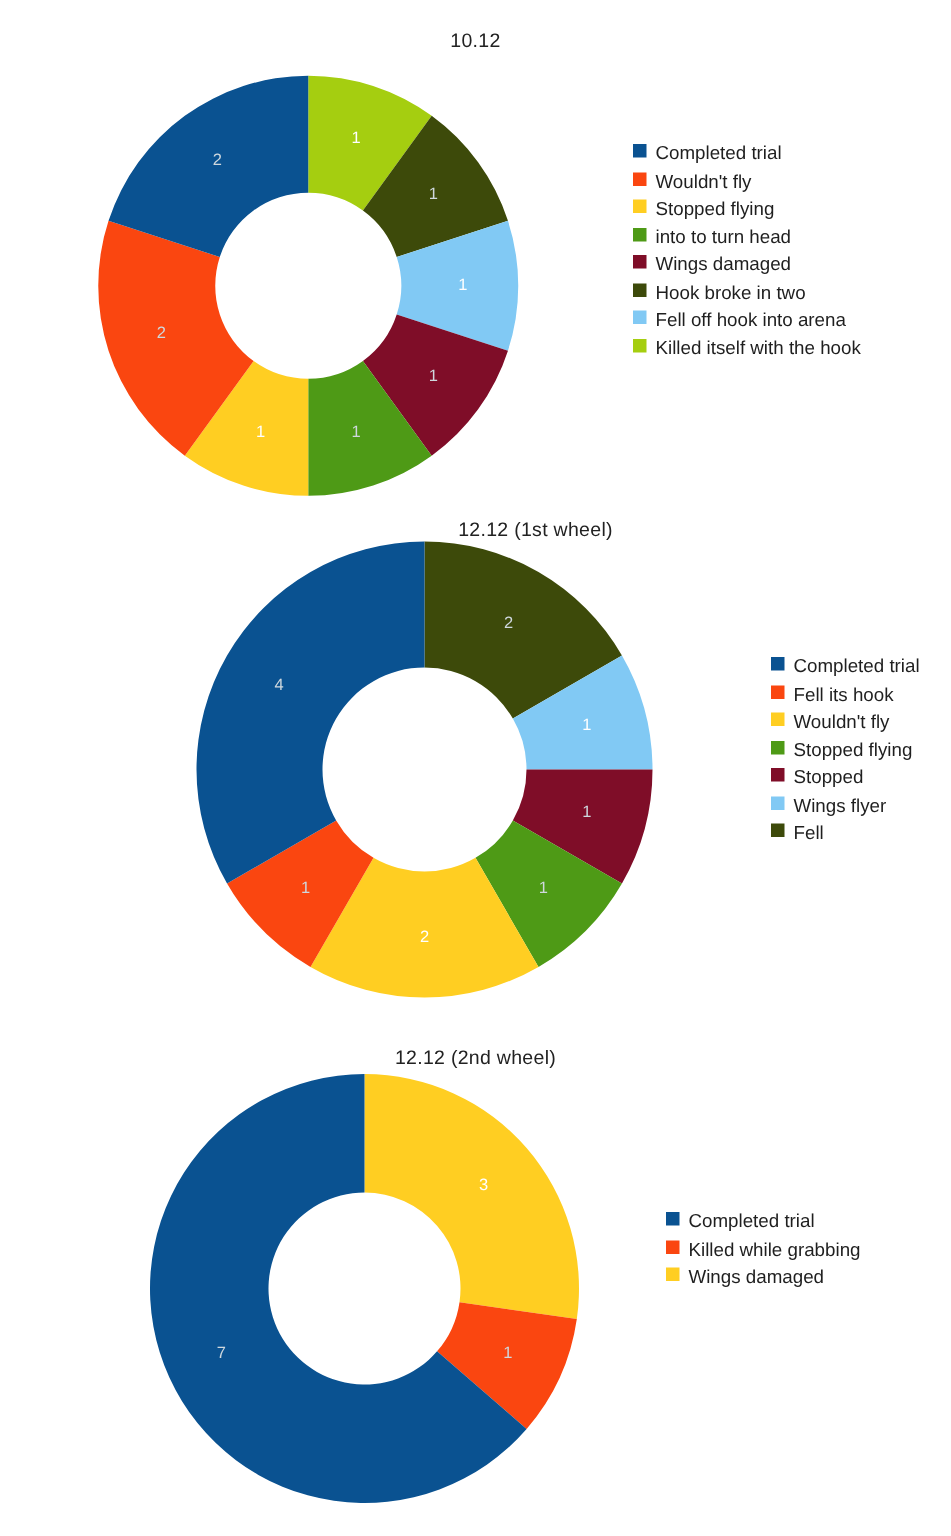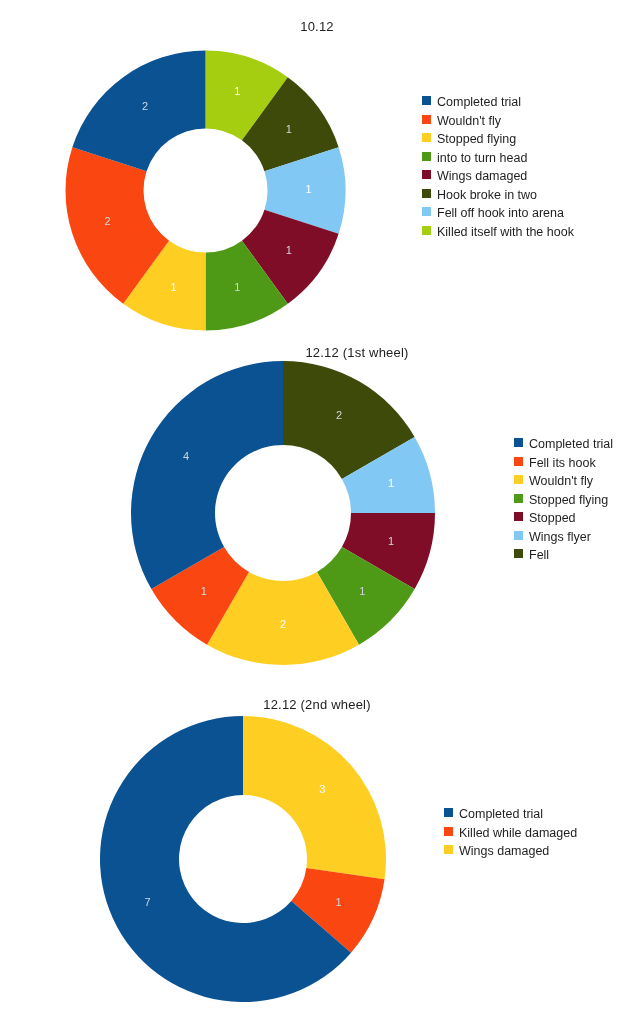--- a/index.html
+++ b/index.html
@@ -201,20 +201,20 @@
         <text x="49.48864048777557" y="188.61857636519807" class="slice-label" fill="#cfd8de">7</text>
       </svg>
     </div>
   <div class="legend" id="legend-3">
       <div class="legend-row">
         <span class="legend-swatch" style="background: rgb(10, 82, 145);"></span>
         <span class="legend-label">Completed trial</span>
       </div>
       <div class="legend-row">
         <span class="legend-swatch" style="background: rgb(250, 70, 16);"></span>
-        <span class="legend-label">Killed while damaged</span>
+        <span class="legend-label">Killed while grabbing</span>
       </div>
       <div class="legend-row">
         <span class="legend-swatch" style="background: rgb(255, 206, 34);"></span>
         <span class="legend-label">Wings damaged</span>
       </div>
     </div>
 </div>
 
 </body></html>

